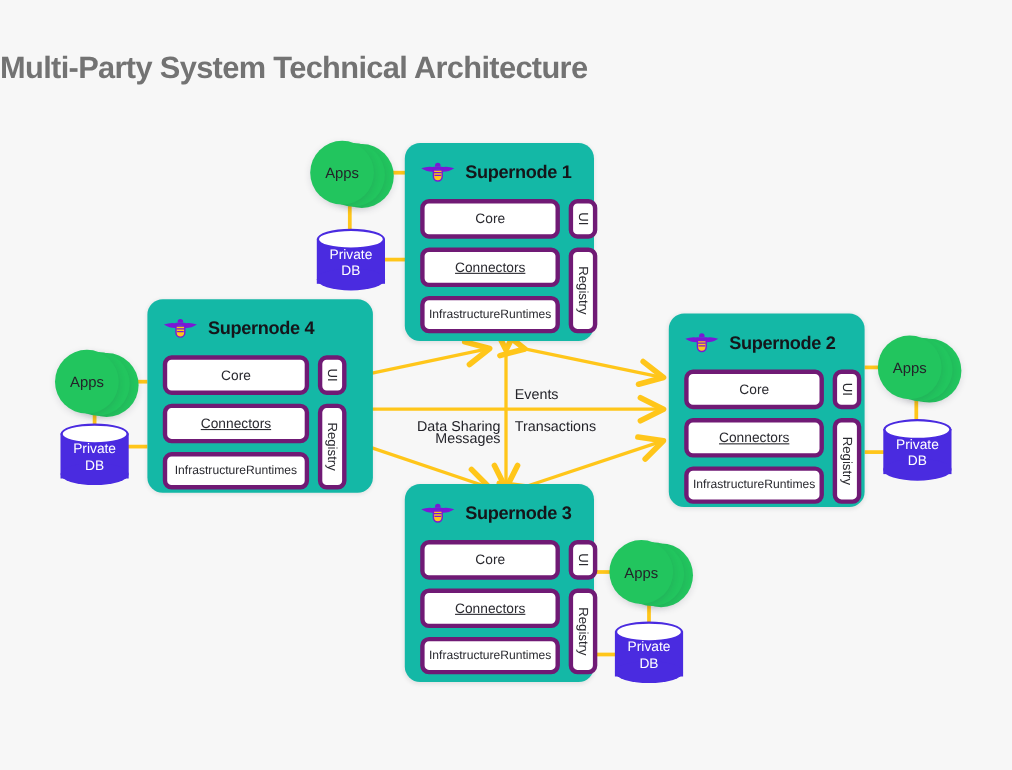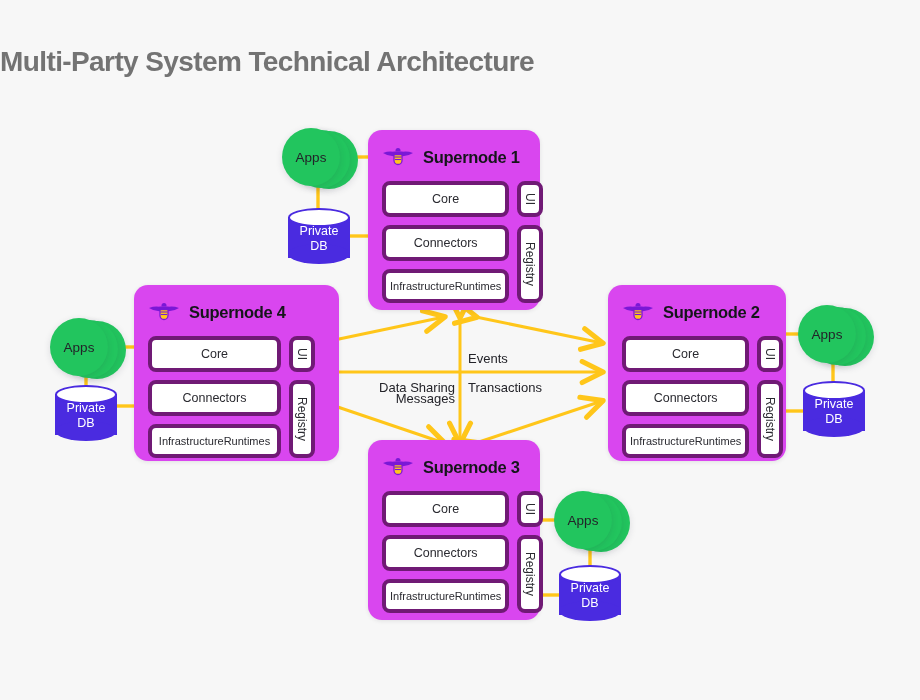--- a/index.html
+++ b/index.html
@@ -37,21 +37,21 @@
   #arrow-layer {
     position: absolute;
     left: 0; top: 0;
     width: 920px; height: 700px;
     pointer-events: none;
   }
 
   
   .node {
     position: absolute;
-    background: #d946ef;
+    background: #14b8a6;
     border-radius: 14px;
     box-sizing: border-box;
     padding: 12px 24px 14px 14px;
     box-shadow: 0 1px 4px rgba(30,30,40,0.10);
   }
   .node-head {
     display: flex;
     align-items: center;
     gap: 9px;
     height: 30px;
@@ -91,21 +91,21 @@
     display: flex;
     align-items: center;
     justify-content: center;
     text-align: center;
     color: #2a2a30;
     font-size: 12.5px;
     line-height: 1.18;
     box-sizing: border-box;
   }
   .cell.core { height: 36px; }
-  .cell.connectors { height: 36px; }
+  .cell.connectors { height: 36px; text-decoration: underline; }
   .cell.infra { height: 34px; font-size: 11px; padding: 0 4px; }
   .cell.vert {
     writing-mode: vertical-rl;
     text-orientation: mixed;
     font-size: 12px;
     padding: 4px 0;
     justify-content: center;
   }
   .cell.ui-cell   { height: 36px; }
   .cell.reg-cell  { flex: 1 1 auto; min-height: 78px; }
@@ -275,21 +275,21 @@
   <div class="db" style="left:288px; top:208px;">
     <div class="cyl-body"></div>
     <div class="cyl-bottom"></div>
     <div class="cyl-top"></div>
     <div class="db-label">
       <span>Private</span><br>
       <span>DB</span>
     </div>
   </div>
 
-  <div class="node" style="left:134px; top:285px; width:205px; height:176px;">
+  <div class="node" style="left:134px; top:272px; width:205px; height:176px;">
     <div class="node-head">
       <svg class="bee-icon" viewBox="0 0 64 48">
         <path d="M32 6 a5 5 0 0 1 5 5 v2 h-10 v-2 a5 5 0 0 1 5 -5 z" fill="#7A18D6"></path>
         <path d="M2 16 q14 -5 26 -1 l0 7 q-14 2 -26 -6 z" fill="#7A18D6"></path>
         <path d="M62 16 q-14 -5 -26 -1 l0 7 q14 2 26 -6 z" fill="#7A18D6"></path>
         <rect x="22" y="13" width="20" height="5" rx="2.5" fill="#7A18D6"></rect>
         <path d="M24 19 h16 v12 a8 8 0 0 1 -16 0 z" fill="#FFC61A"></path>
         <path d="M24 19 h16 v12 a8 8 0 0 1 -16 0 z" fill="none" stroke="#7A18D6" stroke-width="2.6"></path>
         <line x1="25" y1="24" x2="39" y2="24" stroke="#7A18D6" stroke-width="2.2"></line>
         <line x1="26" y1="29" x2="38" y2="29" stroke="#7A18D6" stroke-width="2.2"></line>

